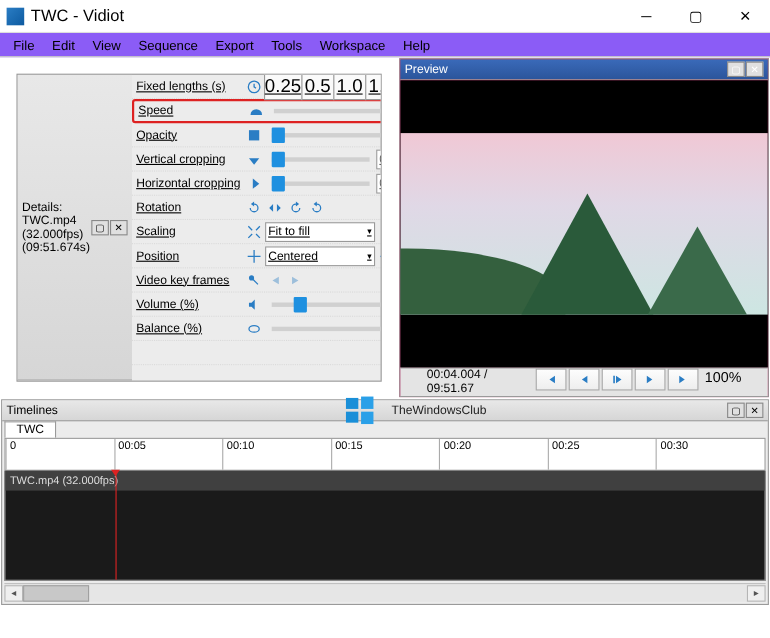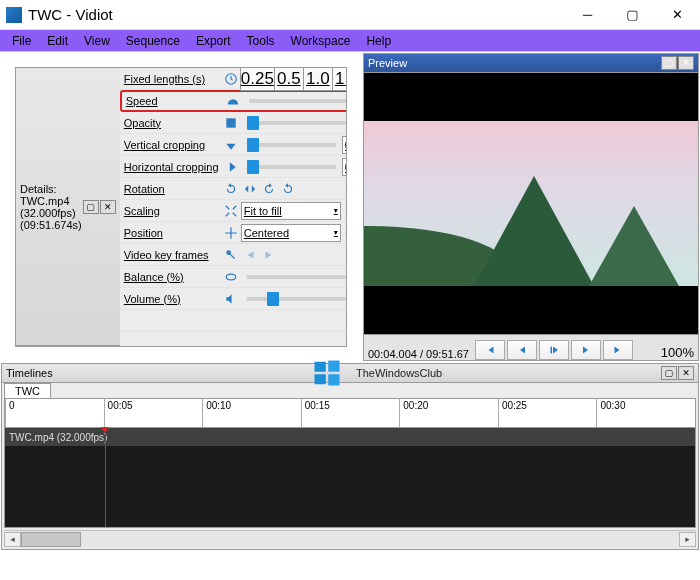--- a/index.html
+++ b/index.html
@@ -26,21 +26,21 @@
 .combo { width: 100px; height: 18px; border: 1px solid #999; background: #fff; display: flex; align-items: center; padding: 0 2px; font-size: 11px; }
 .combo .arrow { margin-left: auto; font-size: 8px; }
 .redbox { border: 2px solid #d22; border-radius: 3px; }
 .preview { width: 336px; background: #be185d; border: 1px solid #9a9a9a; margin: 1px; display: flex; flex-direction: column; }
 .preview .panehdr { background: linear-gradient(#3a6ab9,#2b559b); color: #fff; }
 .video { flex: 1; background: #000; position: relative; overflow: hidden; }
 .sky { position: absolute; top: 48px; left: 0; right: 0; bottom: 48px; background: linear-gradient(180deg,#f0c8d5 0%,#e0d8e6 40%,#cde6e2 100%); }
 .tree1 { position: absolute; bottom: 48px; left: 110px; width: 0; height: 0; border-left: 60px solid transparent; border-right: 60px solid transparent; border-bottom: 110px solid #2a5a3a; }
 .tree2 { position: absolute; bottom: 48px; left: 225px; width: 0; height: 0; border-left: 45px solid transparent; border-right: 45px solid transparent; border-bottom: 80px solid #3a6a4a; }
 .hill { position: absolute; bottom: 48px; left: -30px; width: 180px; height: 60px; background: #34603e; border-top-right-radius: 80%; }
-.transport { height: 26px; background: #e4e4e4; border-top: 1px solid #9a9a9a; display: flex; align-items: flex-end; padding: 0 0; gap: 2px; }
+.transport { height: 26px; background: #e4e4e4; border-top: 1px solid #9a9a9a; display: flex; align-items: flex-start; padding: 0 20px; gap: 2px; }
 .timecode { font-size: 11px; padding: 0 4px; }
 .tbtn { width: 30px; height: 20px; border: 1px solid #aaa; background: linear-gradient(#fdfdfd,#eee); display: flex; align-items: center; justify-content: center; }
 .tbtn svg { width: 14px; height: 12px; fill: #2a7dc4; }
 .zoom { margin-left: auto; font-size: 13px; padding: 0 4px; }
 .timelines { border: 1px solid #9a9a9a; margin: 1px; background: #ececec; position: relative; }
 .watermark { position: absolute; top: -6px; left: 310px; display: flex; align-items: center; font-size: 24px; color: #222; font-weight: 400; z-index: 5; gap: 10px; }
 .watermark .logo { width: 30px; height: 30px; margin-right: 4px; }
 .tab { display: inline-block; background: #fff; border: 1px solid #9a9a9a; border-bottom: none; padding: 1px 10px; margin-left: 2px; font-size: 11px; }
 .ruler { height: 30px; background: #fff; border: 1px solid #9a9a9a; display: flex; position: relative; margin: 0 2px; }
 .rt { flex: 1; border-left: 1px solid #aaa; padding: 1px 3px; font-size: 10px; }
@@ -240,40 +240,40 @@
               </svg>
             </div>
       <div class="iconbtn" style="opacity:0.4">
               <svg viewBox="0 0 24 24">
                 <path d="M18 6v12M6 6l10 6L6 18z" fill="#2a7dc4"></path>
               </svg>
             </div>
     </div>
 
     <div class="row">
+      <span class="lbl">Volume (%)</span>
+      <div class="iconbtn">
+              <svg viewBox="0 0 24 24">
+                <path d="M4 9v6h4l5 5V4L8 9z" fill="#2a7dc4"></path>
+              </svg>
+            </div>
+      <div class="slider">
+              <div class="thumb" style="left:15%"></div>
+            </div>
+    </div>
+
+    <div class="row">
       <span class="lbl">Balance (%)</span>
       <div class="iconbtn">
               <svg viewBox="0 0 24 24">
                 <ellipse cx="12" cy="12" rx="8" ry="5" fill="none" stroke="#2a7dc4" stroke-width="2"></ellipse>
               </svg>
             </div>
       <div class="slider">
               <div class="thumb" style="left:85%"></div>
-            </div>
-    </div>
-
-    <div class="row">
-      <span class="lbl">Volume (%)</span>
-      <div class="iconbtn">
-              <svg viewBox="0 0 24 24">
-                <path d="M4 9v6h4l5 5V4L8 9z" fill="#2a7dc4"></path>
-              </svg>
-            </div>
-      <div class="slider">
-              <div class="thumb" style="left:15%"></div>
             </div>
     </div>
 
     <div class="row" style="justify-content:flex-end">
       <div class="iconbtn">
               <svg viewBox="0 0 24 24">
                 <path d="M6 8l6 6 6-6M6 14l6 6 6-6" stroke="#2a7dc4" stroke-width="2" fill="none"></path>
               </svg>
             </div>
     </div>

